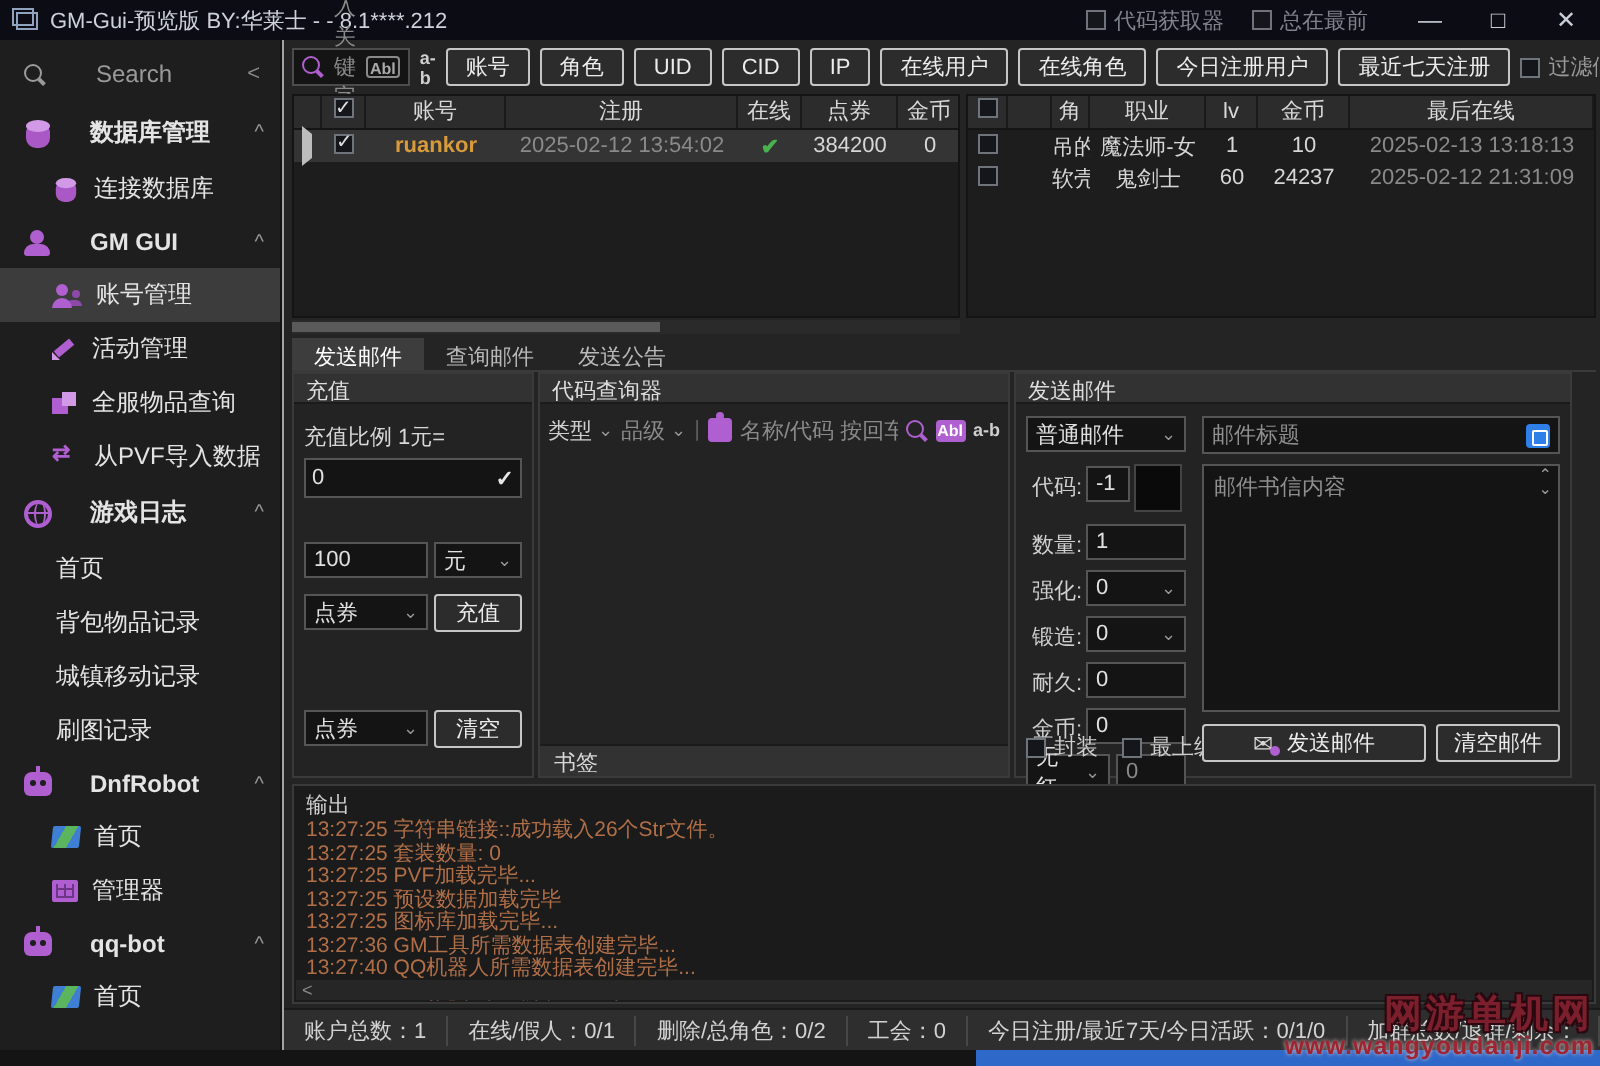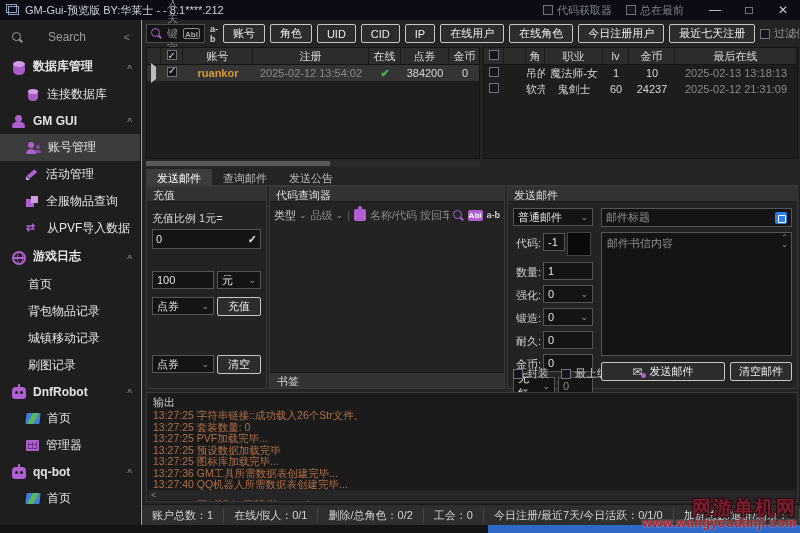--- a/index.html
+++ b/index.html
@@ -16,21 +16,21 @@
   .tb-spacer { flex:1; }
   .tb-check { display:flex; align-items:center; gap:4px; color:#7e828a; margin-right:14px; }
   .cb { display:inline-block; width:10px; height:10px; border:1px solid #6f747c; background:#14161c; position:relative; flex:0 0 auto; }
   .cb.checked::after { content:'✓'; position:absolute; top:-3px; left:0; color:#ddd; font-size:10px; }
   .tb-btn { width:34px; text-align:center; color:#c9ced6; font-size:12px; cursor:default; }
 
   
   .sidebar { position:absolute; left:0; top:20px; width:141px; bottom:8px; background:#1e1e1e; border-right:1px solid #121212; font-size:12px; color:#e4e4e4; overflow:hidden; }
   .sb-search { display:flex; align-items:center; gap:25px; padding:10px 10px 8px 12px; color:#9a9a9a; }
   .sb-search .collapse { margin-left:auto; color:#8a8a8a; font-size:11px; }
-  .sb-group { display:flex; align-items:flex-end; gap:7px; padding:6px 8px 6px 12px; font-weight:bold; }
+  .sb-group { display:flex; align-items:center; gap:19px; padding:6px 8px 6px 12px; font-weight:bold; }
   .sb-group .caret { margin-left:auto; color:#9a9a9a; font-weight:normal; font-size:10px; }
   .sb-item { display:flex; align-items:center; gap:7px; padding:5px 6px 5px 26px; font-weight:normal; }
   .sb-item.plain { padding-left:28px; }
   .sb-item.selected { background:#3c3c3c; }
 
   
   .icn { display:inline-block; position:relative; flex:0 0 auto; }
   .icn-mag { width:11px; height:11px; }
   .icn-mag::before { content:''; position:absolute; top:0; left:0; width:7px; height:7px; border:1.5px solid #9a9a9a; border-radius:50%; }
   .icn-mag::after { content:''; position:absolute; width:4px; height:1.5px; background:#9a9a9a; transform:rotate(45deg); top:8px; left:7px; }
@@ -101,21 +101,21 @@
   .avatar.a2 { background:linear-gradient(140deg,#17171a 20%,#dfe3e6 50%,#101014 85%); }
   .hscroll { position:absolute; left:4px; top:140px; width:334px; height:7px; background:#2a2a2a; }
   .hscroll .thumb { position:absolute; left:0; top:1px; width:55%; height:5px; background:#5a5a5a; }
 
   
   .tabs { position:absolute; left:4px; top:149px; right:2px; height:17px; display:flex; border-bottom:1px solid #3a3a3a; }
   .tab { padding:2px 11px; font-size:11px; color:#b9b9b9; }
   .tab.active { background:#3d3d3d; color:#fff; }
 
   
-  .panels { position:absolute; left:4px; top:166px; right:2px; height:203px; display:flex; gap:2px; }
+  .panels { position:absolute; left:4px; top:166px; right:14px; height:203px; display:flex; gap:2px; }
   .panel { background:#232323; border:1px solid #3a3a3a; position:relative; }
   .panel-h { height:15px; background:#323232; color:#dedede; font-size:11px; padding:1px 6px; border-bottom:1px solid #1b1b1b; }
   .p-recharge { flex:0 0 121px; } .p-code { flex:0 0 236px; } .p-mail { flex:1; }
 
   .ctl { background:#141414; border:1px solid #555; color:#e0e0e0; font-size:11px; height:18px; display:flex; align-items:center; padding:0 4px; }
   .ctl .chev { margin-left:auto; color:#999; font-size:9px; }
   .ctl.num { justify-content:flex-start; }
   .pbtn { height:19px; background:#2c2c2c; border:1px solid #c6c6c6; border-radius:2px; color:#ececec; font-size:11px; display:flex; align-items:center; justify-content:center; }
 
   .rc-ratio { position:absolute; left:5px; top:24px; right:5px; display:flex; align-items:center; gap:3px; color:#d8d8d8; font-size:11px; }

